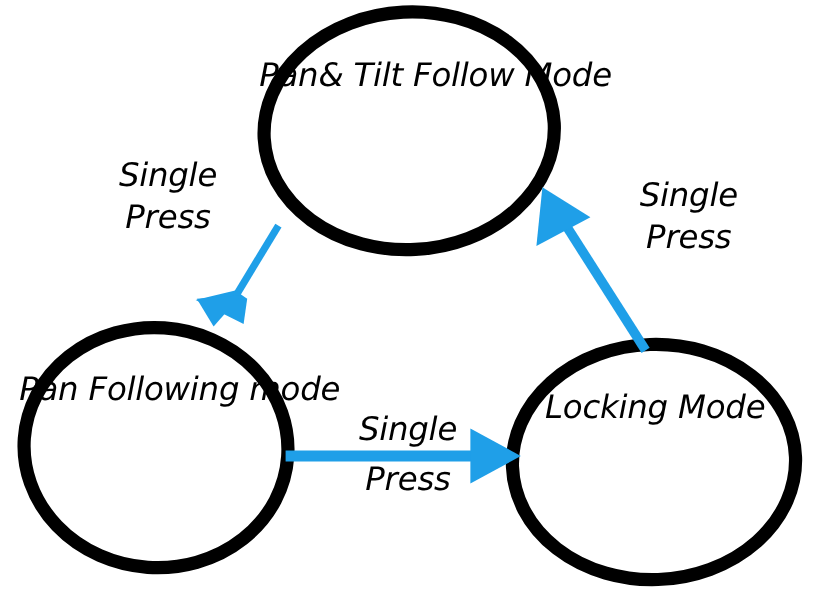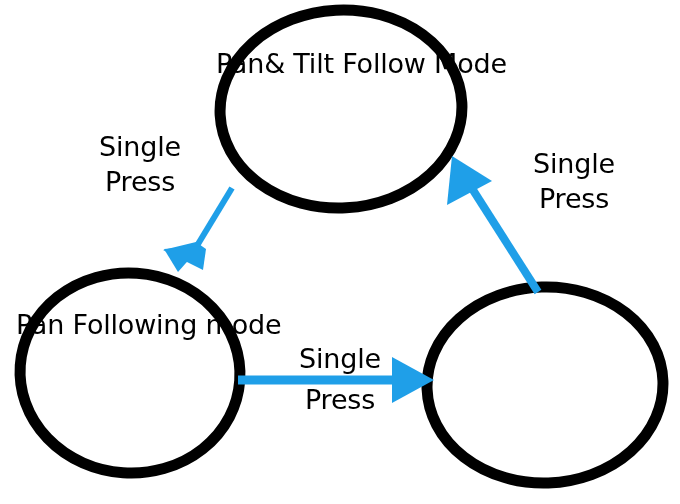--- a/index.html
+++ b/index.html
@@ -8,20 +8,21 @@
     padding: 0;
     background: #ffffff;
   }
   #canvas {
     position: relative;
     width: 680px;
     height: 504px;
     background: #ffffff;
     overflow: hidden;
     font-family: "DejaVu Sans", "Liberation Sans", sans-serif;
+    font-style: italic;
   }
   #diagram-svg {
     position: absolute;
     left: 0;
     top: 0;
     width: 680px;
     height: 504px;
   }
   .node-label {
     position: absolute;
@@ -93,20 +94,24 @@
     <span class="lbl-line">Follow</span>
     <span class="lbl-line">Mode</span>
   </div>
 
   <div class="node-label" id="label-pan-following">
     <span class="lbl-line">Pan</span>
     <span class="lbl-line">Following</span>
     <span class="lbl-line">mode</span>
   </div>
 
+  <div class="node-label" id="label-locking">
+    <span class="lbl-line">Locking</span>
+    <span class="lbl-line">Mode</span>
+  </div>
 
   <div class="edge-label" id="label-edge-top-left">
     <span class="lbl-line">Single</span>
     <span class="lbl-line">Press</span>
   </div>
 
   <div class="edge-label" id="label-edge-right">
     <span class="lbl-line">Single</span>
     <span class="lbl-line">Press</span>
   </div>

